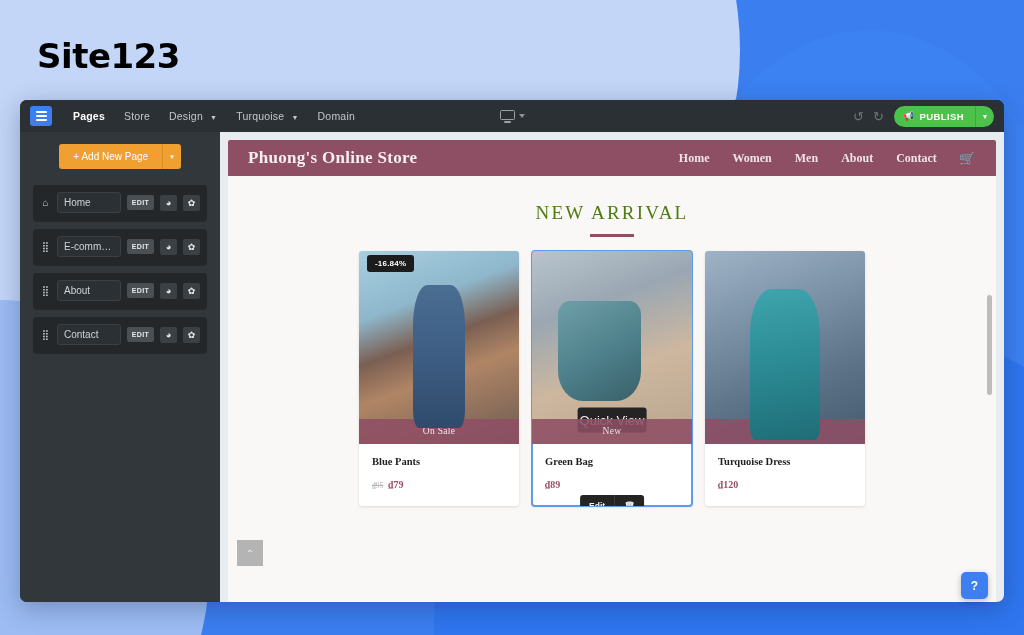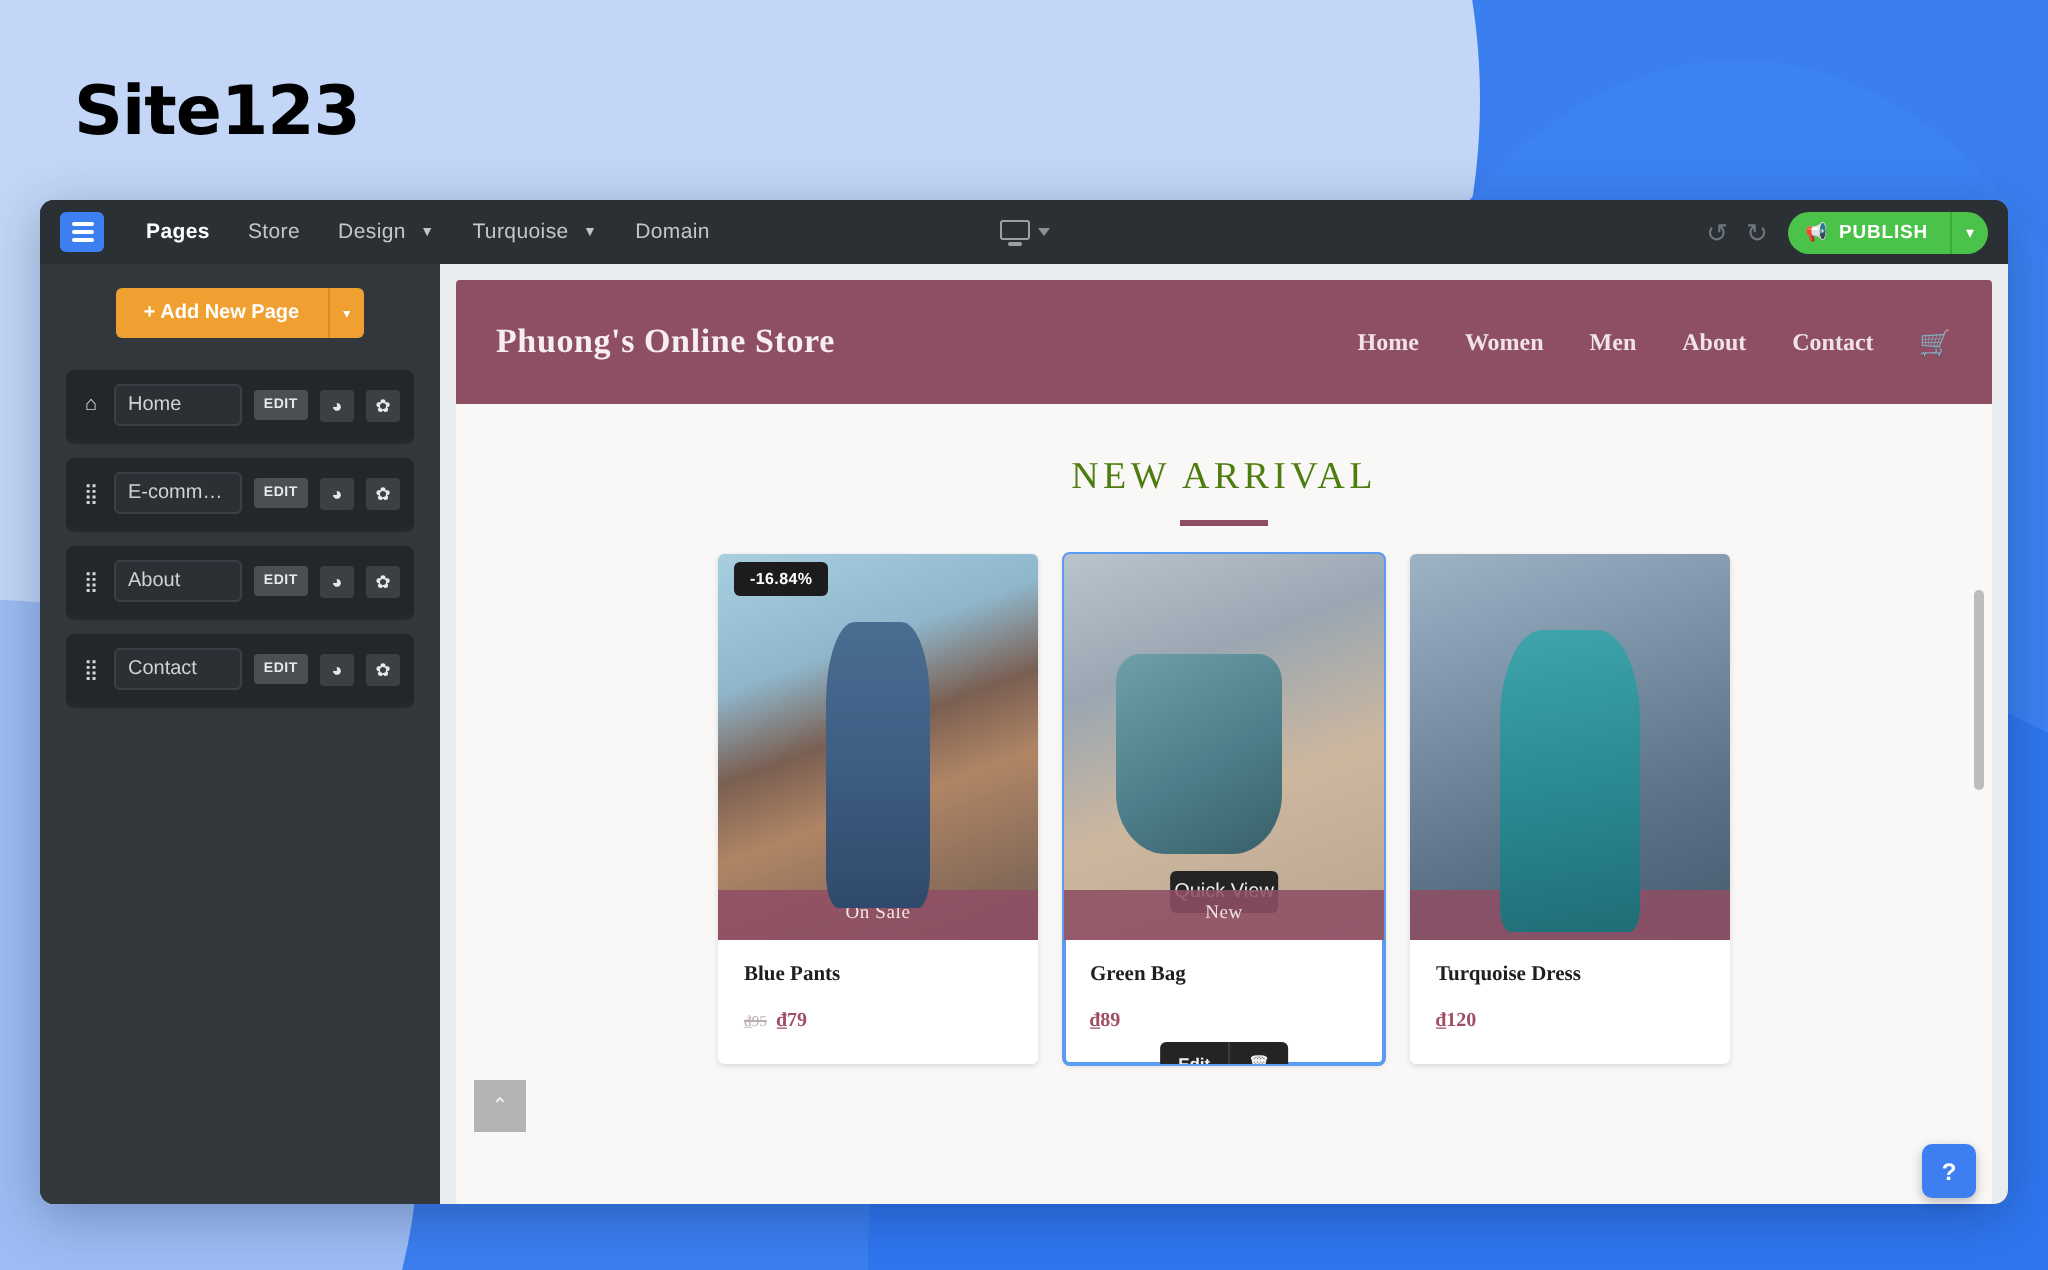--- a/index.html
+++ b/index.html
@@ -106,21 +106,21 @@
   }
   .megaphone { font-size: 9px; }
 
   
   .app-body { display: flex; height: 470px; }
 
   
   .sidebar { width: 200px; background: #32373b; padding: 12px 13px 0; flex-shrink: 0; }
   .add-page-row { display: flex; justify-content: center; margin-bottom: 16px; }
   .add-page-btn {
-    background: #f0a030; color: #fff; font-size: 10px; font-weight: bold;
+    background: #f0a030; color: #fff; font-size: 10px; font-weight: normal;
     padding: 7px 14px; border-radius: 3px 0 0 3px; cursor: pointer; white-space: nowrap;
   }
   .add-page-caret {
     background: #f0a030; color: #fff; font-size: 7px; padding: 7px 7px;
     border-radius: 0 3px 3px 0; cursor: pointer; border-left: 1px solid #d98c22;
     display: flex; align-items: center;
   }
   .page-item {
     background: #23272a; border-radius: 4px; padding: 7px 7px;
     display: flex; align-items: center; gap: 6px; margin-bottom: 9px;
@@ -146,21 +146,21 @@
   .canvas {
     flex: 1; background: #e9ecef; padding: 8px 8px 0 8px;
     position: relative; overflow: hidden;
   }
   .site {
     position: relative; height: 100%; background: #faf7f7;
     border-radius: 2px; overflow: hidden;
   }
 
   .site-header {
-    background: #8e4f64; height: 62px; display: flex; align-items: center;
+    background: #8e4f64; height: 36px; display: flex; align-items: center;
     padding: 0 20px; color: #f4eaec;
   }
   .site-title {
     font-family: "Liberation Serif", serif; font-size: 17px; font-weight: bold;
     letter-spacing: .3px; color: #f6eef0;
   }
   .site-nav { margin-left: auto; display: flex; align-items: center; gap: 23px; }
   .site-nav a {
     font-family: "Liberation Serif", serif; font-size: 12px; color: #f0e3e7;
     font-weight: bold; text-decoration: none; cursor: pointer;
@@ -209,21 +209,21 @@
     border-radius: 30% 30% 8% 8%;
   }
 
   .discount-badge {
     position: absolute; left: 8px; top: 4px;
     background: #1c1c1c; color: #fff; font-size: 8px; font-weight: bold;
     padding: 4px 8px; border-radius: 3px; letter-spacing: .2px;
   }
   .quick-view {
     position: absolute; left: 50%; top: 88%; transform: translate(-50%,-50%);
-    background: #242424; color: #efefef; font-size: 10px;
+    background: #242424; color: #efefef; font-size: 13px;
     padding: 5px 2px; border-radius: 3px; cursor: pointer; white-space: nowrap;
   }
   .card-ribbon {
     position: absolute; left: 0; right: 0; bottom: 0; height: 25px;
     background: rgba(142,79,100,0.88); color: #f2e4e8;
     font-family: "Liberation Serif", serif; font-size: 9.5px;
     display: flex; align-items: center; justify-content: center; letter-spacing: .3px;
   }
   .card-info { padding: 12px 13px 16px; }
   .card-name {

